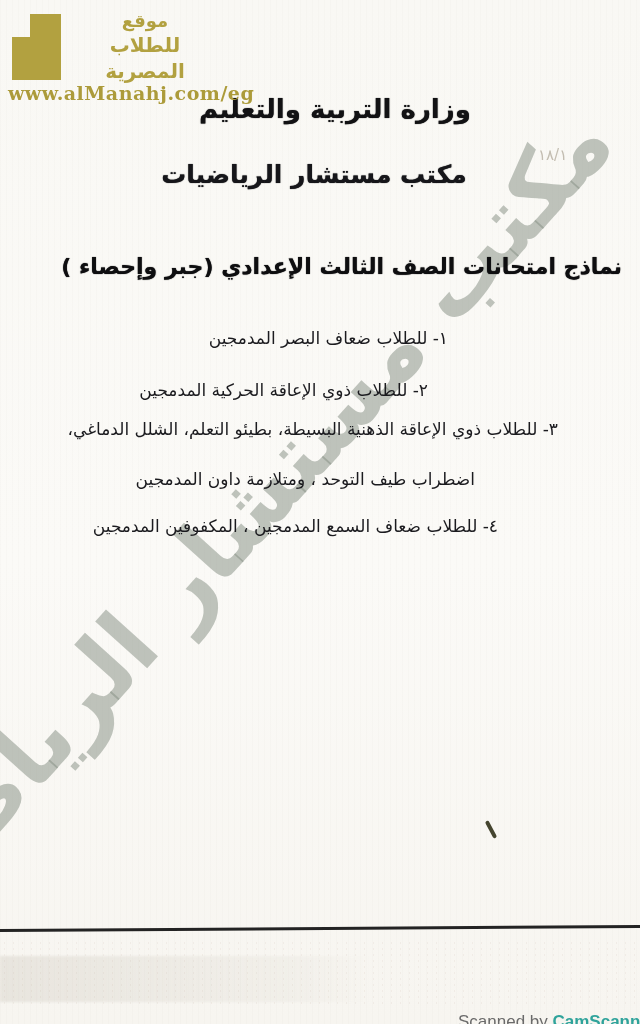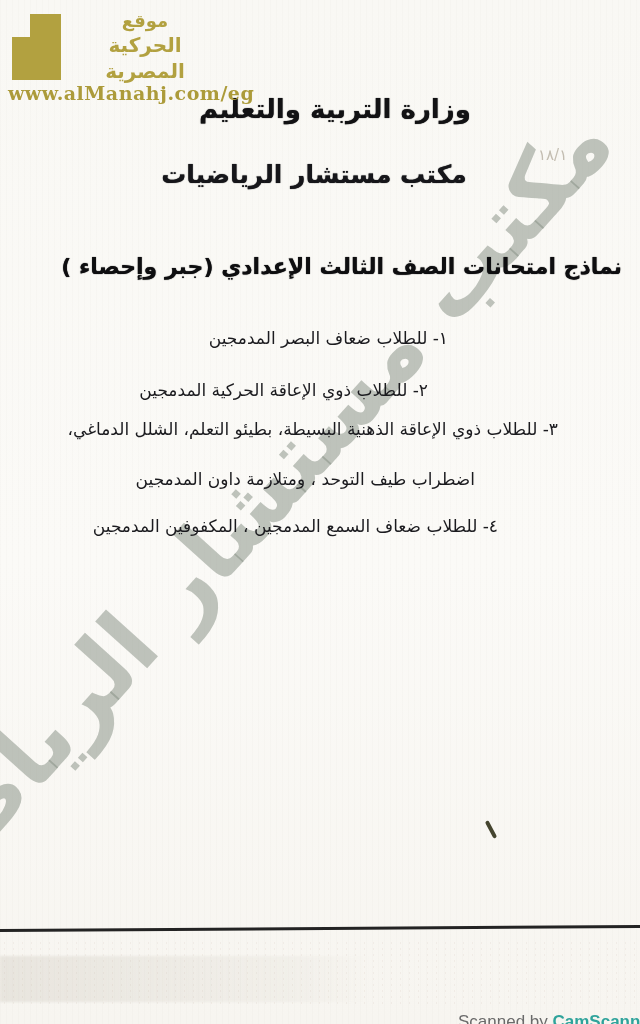--- a/index.html
+++ b/index.html
@@ -100,21 +100,21 @@
   <div class="watermark">مكتب مستشار الرياضيات</div>
 
   <div>
     <div class="logo-sq sq-a"></div>
     <div class="logo-sq sq-b"></div>
     <div class="logo-sq sq-c"></div>
   </div>
 
   <div class="brand-text">
     <div class="brand-line1">موقع</div>
-    <div class="brand-line2">الحركية المصرية</div>
+    <div class="brand-line2">للطلاب المصرية</div>
   </div>
 
   <div class="site-url">www.alManahj.com/eg</div>
 
   <div class="page-ref">١٨/١</div>
 
   <div class="ministry">وزارة التربية والتعليم</div>
 
   <div class="office">مكتب مستشار الرياضيات</div>
 

